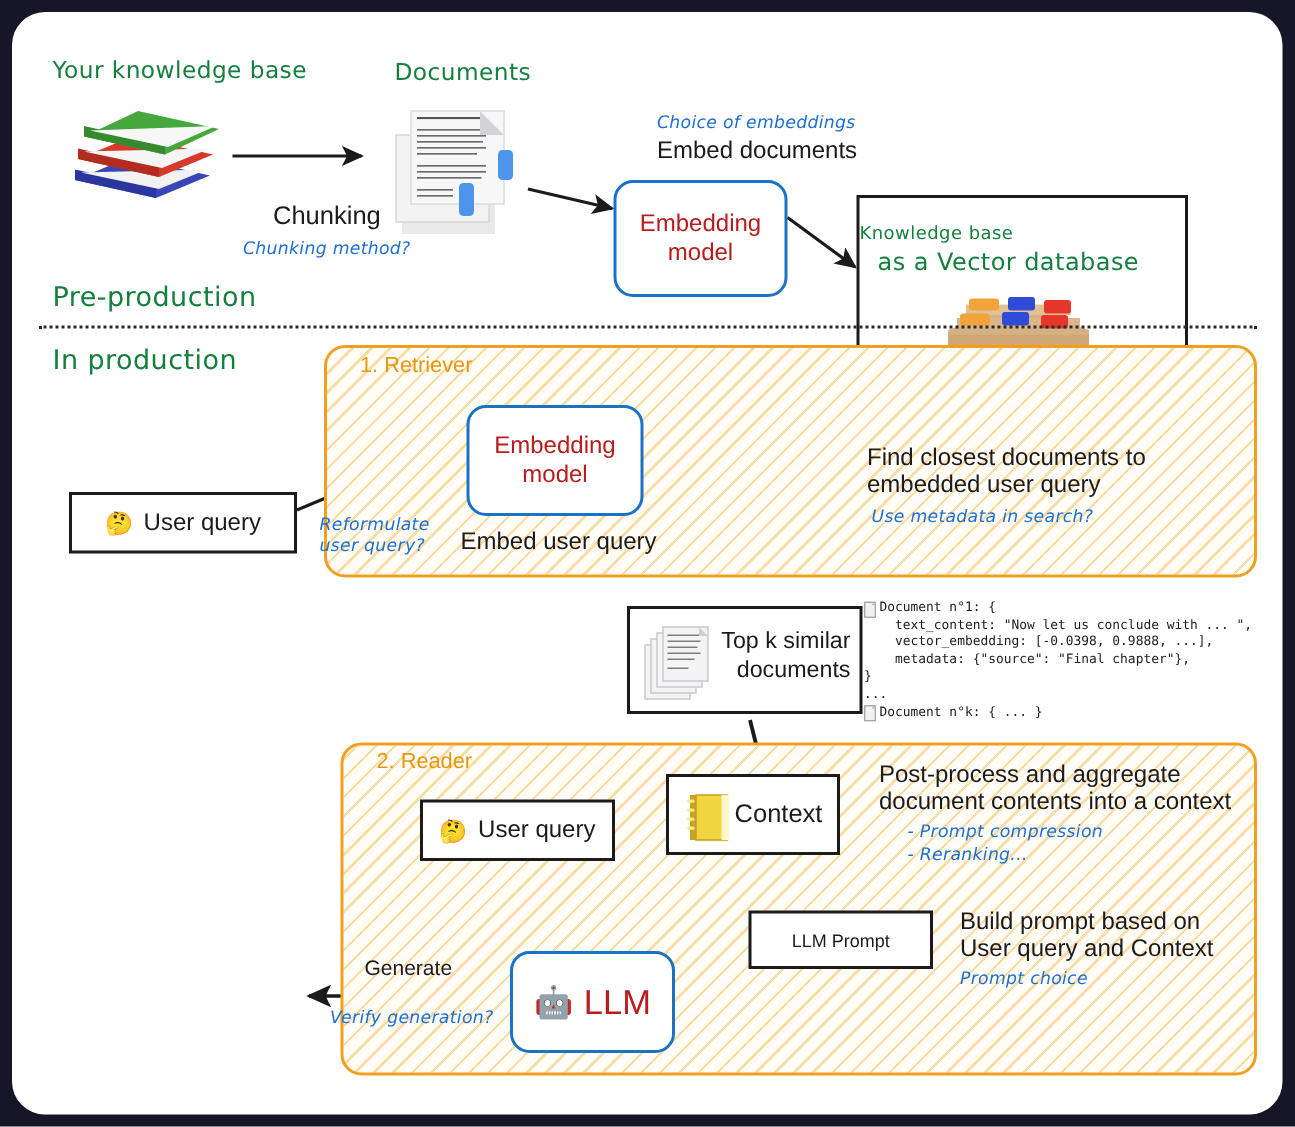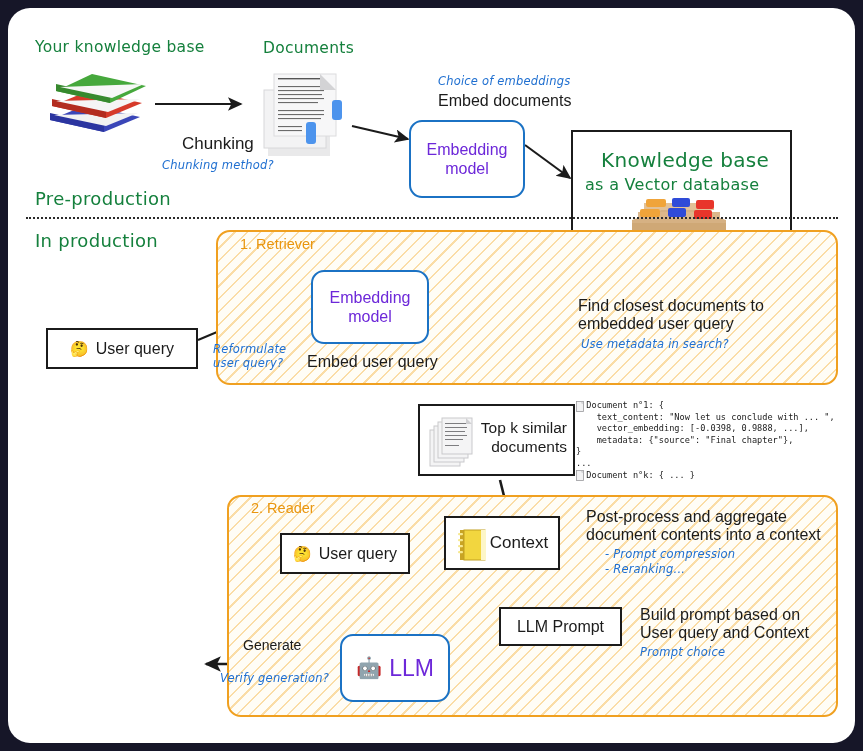--- a/index.html
+++ b/index.html
@@ -27,21 +27,21 @@
   }
   .hand-blue {
     font-family: "DejaVu Sans", sans-serif;
     color: #1f6fd0;
     font-style: italic;
     font-size: 11.5px;
     letter-spacing: 0.2px;
     white-space: nowrap;
   }
   .sans { font-family: "Liberation Sans", sans-serif; color: #1b1b1b; }
-  .blue-label { color: #6d28d9; font-family: "Liberation Sans", sans-serif; }
+  .blue-label { color: #b91c1c; font-family: "Liberation Sans", sans-serif; }
 
   
   .box-black {
     border: 2.4px solid #1b1b1b;
     background: #fff;
     display: flex; align-items: center; justify-content: center;
   }
   .box-blue {
     border: 2.4px solid #1b72c4;
     border-radius: 13px;
@@ -172,21 +172,21 @@
   <div class="abs sans" style="left:430px;top:84px;font-size:16px;">Embed documents</div>
 
   <div class="abs box-blue" style="left:401px;top:112px;width:116px;height:78px;">
     <div style="font-size:16px;line-height:19px;">
       <div class="blue-label">Embedding</div>
       <div class="blue-label">model</div>
     </div>
   </div>
 
   <div class="abs box-black" style="left:563px;top:122px;width:221px;height:159px;display:block;">
-    <div class="hand" style="font-size:20px;margin:16px 0 0 28px;">Knowledge base</div>
+    <div class="hand" style="font-size:12px;margin:16px 0 0 0;">Knowledge base</div>
     <div class="hand" style="font-size:16px;margin:3px 0 0 12px;">as a Vector database</div>
     <svg style="position:absolute;left:51px;top:58px;width:110px;height:94px;">
       <polygon points="8,30 54,14 102,30 102,36 8,36" fill="#d6b183"></polygon>
       <rect x="14" y="22" width="82" height="7" fill="#dcb78b"></rect>
       <rect x="20" y="13" width="70" height="7" fill="#e2c197"></rect>
       <rect x="22" y="9" width="20" height="8" rx="2" fill="#f0a43a"></rect>
       <rect x="48" y="8" width="18" height="9" rx="2" fill="#2f4bd8"></rect>
       <rect x="72" y="10" width="18" height="9" rx="2" fill="#e8352b"></rect>
       <rect x="16" y="19" width="20" height="8" rx="2" fill="#f0a43a"></rect>
       <rect x="44" y="18" width="18" height="9" rx="2" fill="#2f4bd8"></rect>
@@ -289,21 +289,21 @@
     </svg>
     <span class="sans" style="font-size:17px;margin-left:34px;">Context</span>
   </div>
 
   <div class="abs sans" style="left:578px;top:500px;font-size:16px;">Post-process and aggregate</div>
   <div class="abs sans" style="left:578px;top:518px;font-size:16px;">document contents into a context</div>
   <div class="abs hand-blue" style="left:597px;top:539px;">- Prompt compression</div>
   <div class="abs hand-blue" style="left:597px;top:554px;">- Reranking...</div>
 
   <div class="abs box-black" style="left:491px;top:599px;width:123px;height:39px;">
-    <span class="sans" style="font-size:16px;">LLM Prompt</span>
+    <span class="sans" style="font-size:12px;">LLM Prompt</span>
   </div>
 
   <div class="abs sans" style="left:632px;top:598px;font-size:16px;">Build prompt based on</div>
   <div class="abs sans" style="left:632px;top:616px;font-size:16px;">User query and Context</div>
   <div class="abs hand-blue" style="left:632px;top:637px;">Prompt choice</div>
 
   <div class="abs box-blue" style="left:332px;top:626px;width:110px;height:68px;">
     <span class="emoji" style="font-size:21px;margin-right:7px;">🤖</span>
     <span class="blue-label" style="font-size:23px;">LLM</span>
   </div>

